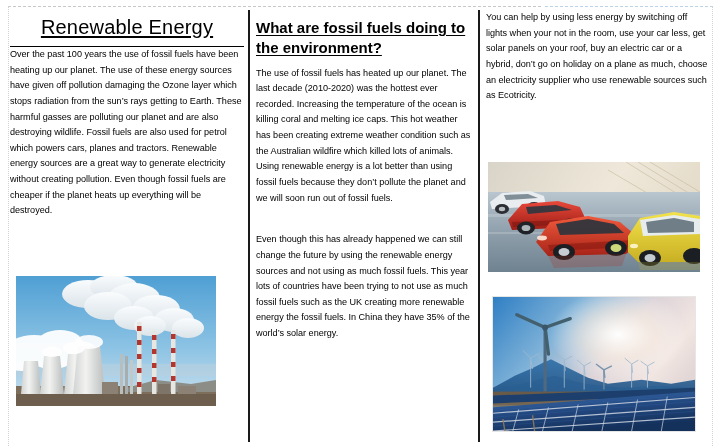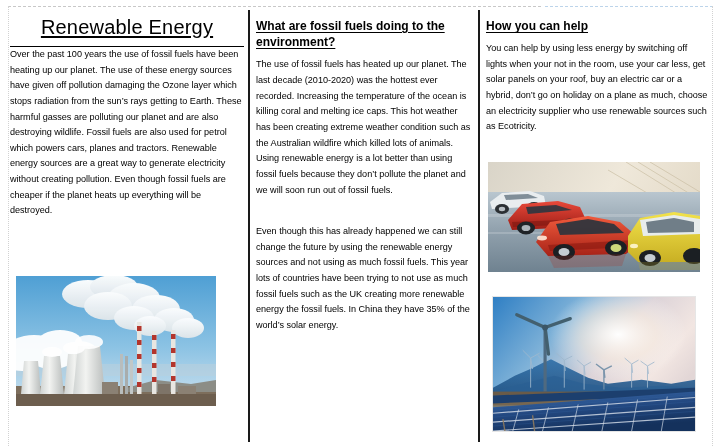--- a/index.html
+++ b/index.html
@@ -80,21 +80,21 @@
   }
   .subhead {
     font-size: 9.6px;
     font-weight: bold;
     text-decoration: underline;
     text-underline-offset: 2px;
     margin: 8px 0 7px 0;
     line-height: 1.35;
   }
   .subhead.big {
-    font-size: 12px;
+    font-size: 15px;
   }
   .body-text {
     font-size: 9.1px;
     line-height: 1.72;
     text-align: left;
     margin: 0;
     letter-spacing: -0.02px;
   }
   .spacer-lg { height: 26px; }
 
@@ -137,21 +137,20 @@
   </div>
 
   <div class="col col-2">
     <h2 class="subhead big">What are fossil fuels doing to the environment?</h2>
     <p class="body-text">The use of fossil fuels has heated up our planet. The last decade (2010-2020) was the hottest ever recorded. Increasing the temperature of the ocean is killing coral and melting ice caps. This hot weather has been creating extreme weather condition such as the Australian wildfire which killed lots of animals. Using renewable energy is a lot better than using fossil fuels because they don’t pollute the planet and we will soon run out of fossil fuels.</p>
     <div class="spacer-lg"></div>
     <p class="body-text">Even though this has already happened we can still change the future by using the renewable energy sources and not using as much fossil fuels. This year lots of countries have been trying to not use as much fossil fuels such as the UK creating more renewable energy the fossil fuels. In China they have 35% of the world’s solar energy.</p>
   </div>
 
   <div class="col col-3">
-    <h2 class="subhead big">How you can help</h2>
     <p class="body-text">You can help by using less energy by switching off lights when your not in the room, use your car less, get solar panels on your roof, buy an electric car or a hybrid, don’t go on holiday on a plane as much, choose an electricity supplier who use renewable sources such as Ecotricity.</p>
   </div>
 
   <div class="photo" id="photo-powerplant">
     <svg viewBox="0 0 200 130" preserveAspectRatio="none" role="img">
       <defs>
         <linearGradient id="skyA" x1="0" y1="0" x2="0" y2="1">
           <stop offset="0%" stop-color="#4f9fd4"></stop>
           <stop offset="55%" stop-color="#8cc3e4"></stop>
           <stop offset="100%" stop-color="#cfe2ee"></stop>

